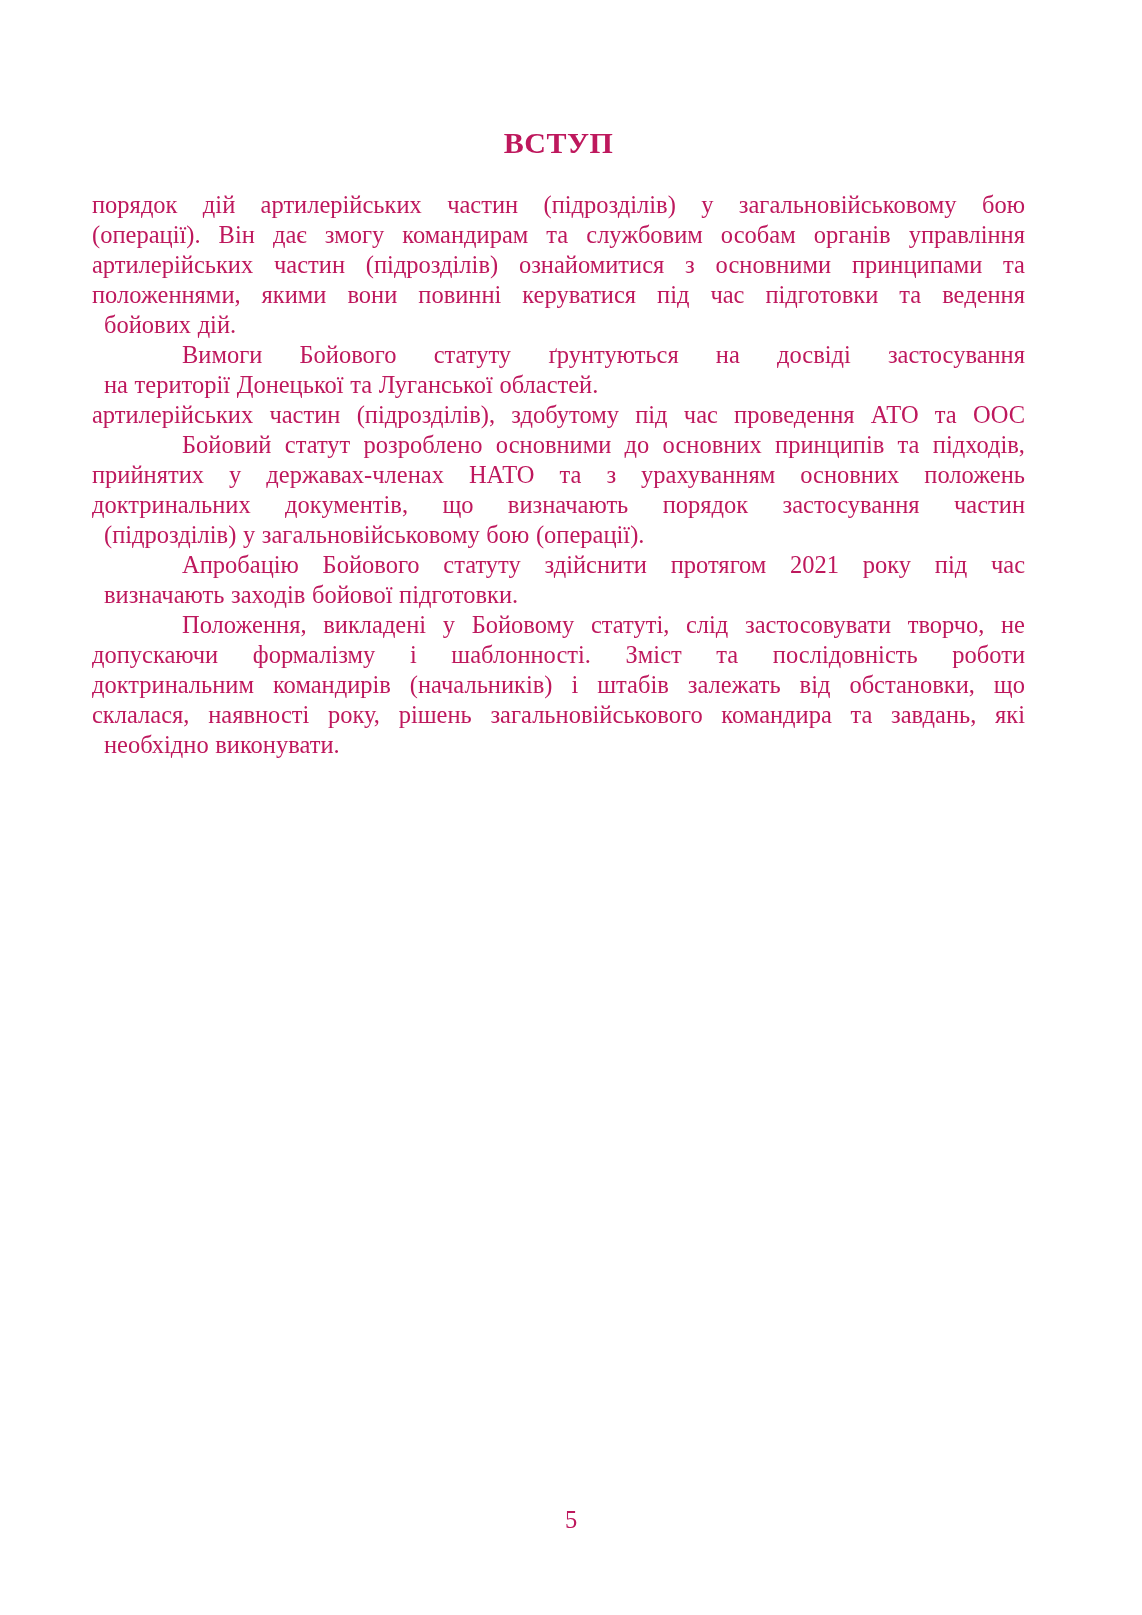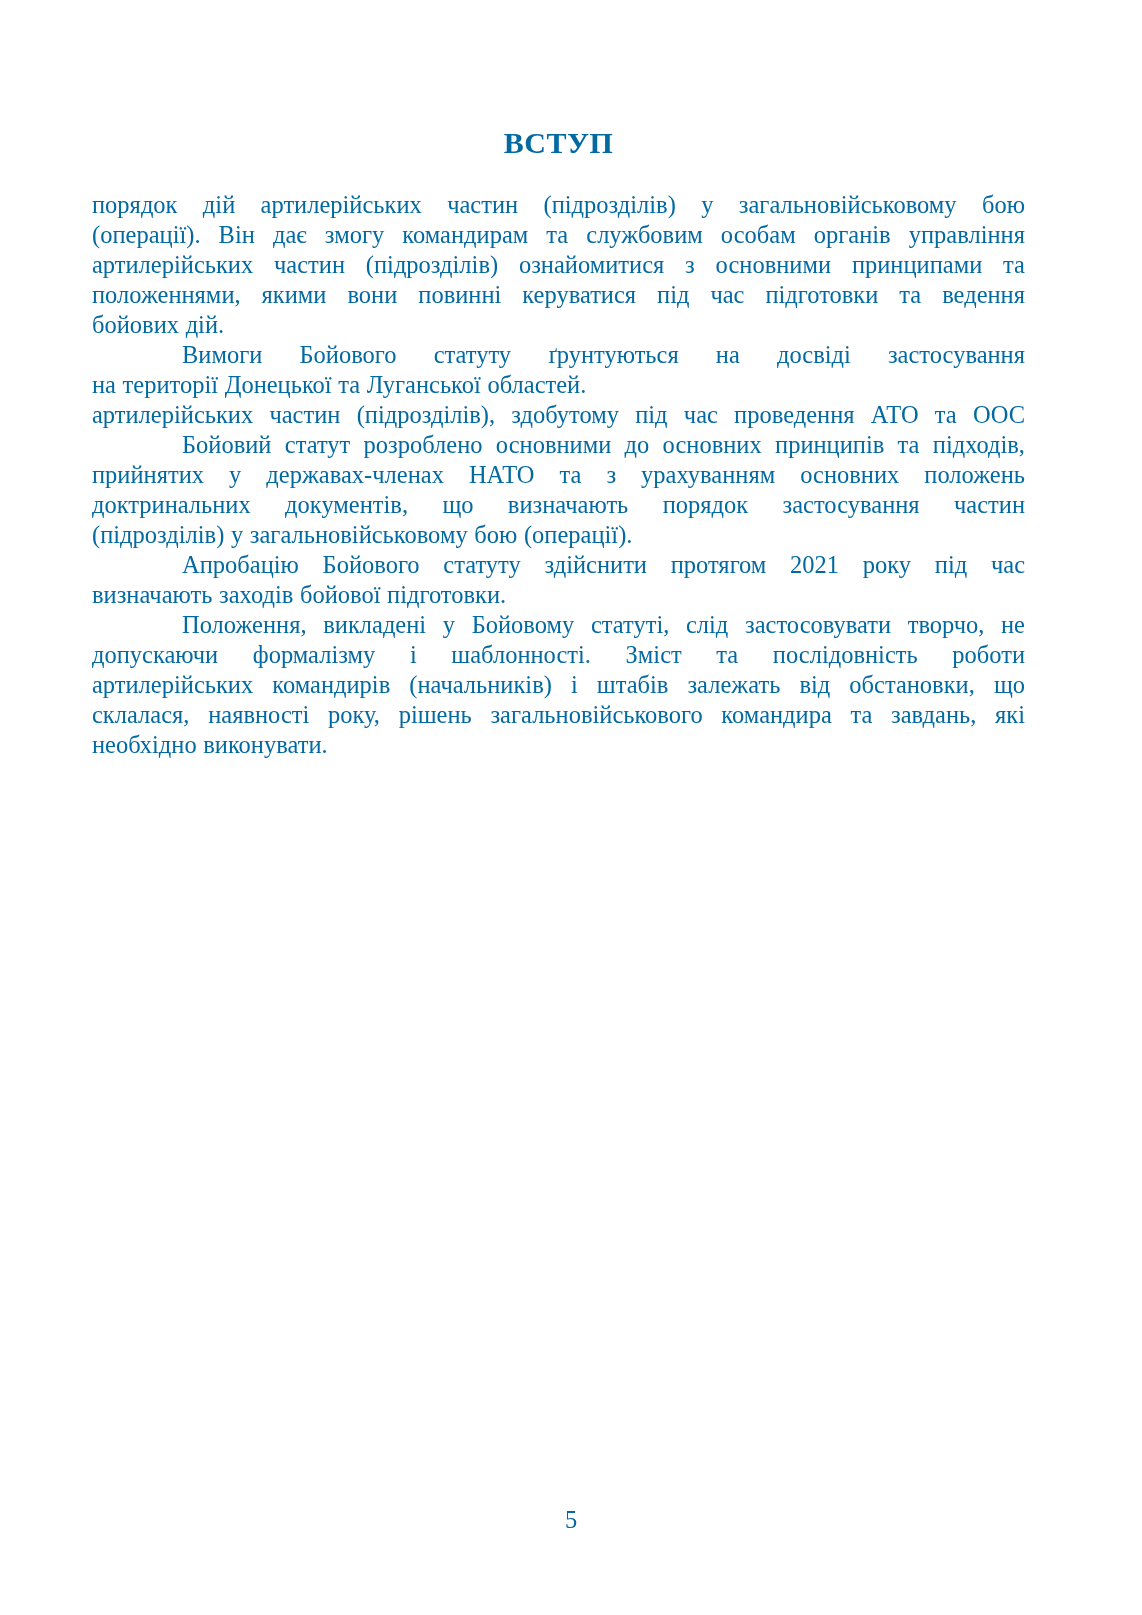--- a/index.html
+++ b/index.html
@@ -6,21 +6,21 @@
     margin: 0;
     padding: 0;
     background: #e8e8e8;
   }
   .page {
     position: relative;
     width: 1142px;
     height: 1615px;
     margin: 0 auto;
     background: #ffffff;
-    color: #0369a1;
+    color: #be185d;
     font-family: "Liberation Serif", "DejaVu Serif", serif;
     overflow: hidden;
   }
   .content {
     position: absolute;
     left: 92px;
     top: 126px;
     width: 933px;
   }
   .doc-title {
@@ -41,20 +41,21 @@
     text-align: justify;
     text-align-last: justify;
     word-spacing: 0.5px;
   }
   .line.indent {
     padding-left: 90px;
   }
   .line.last {
     text-align: left;
     text-align-last: left;
+    margin-left: 12px;
   }
   .page-number {
     position: absolute;
     top: 1505px;
     left: 0;
     width: 100%;
     text-align: center;
     font-size: 24.5px;
     line-height: 30px;
   }
@@ -92,21 +93,21 @@
       </p>
 
       <p class="para">
         <span class="line indent" style="display:block">Апробацію Бойового статуту здійснити протягом 2021 року під час</span>
         <span class="line last" style="display:block">визначають заходів бойової підготовки.</span>
       </p>
 
       <p class="para">
         <span class="line indent" style="display:block">Положення, викладені у Бойовому статуті, слід застосовувати творчо, не</span>
         <span class="line" style="display:block">допускаючи формалізму і шаблонності. Зміст та послідовність роботи</span>
-        <span class="line" style="display:block">артилерійських командирів (начальників) і штабів залежать від обстановки, що</span>
+        <span class="line" style="display:block">доктринальним командирів (начальників) і штабів залежать від обстановки, що</span>
         <span class="line" style="display:block">склалася, наявності року, рішень загальновійськового командира та завдань, які</span>
         <span class="line last" style="display:block">необхідно виконувати.</span>
       </p>
 
     </div>
   </div>
 
   <div class="page-number">5</div>
 
 </div>

